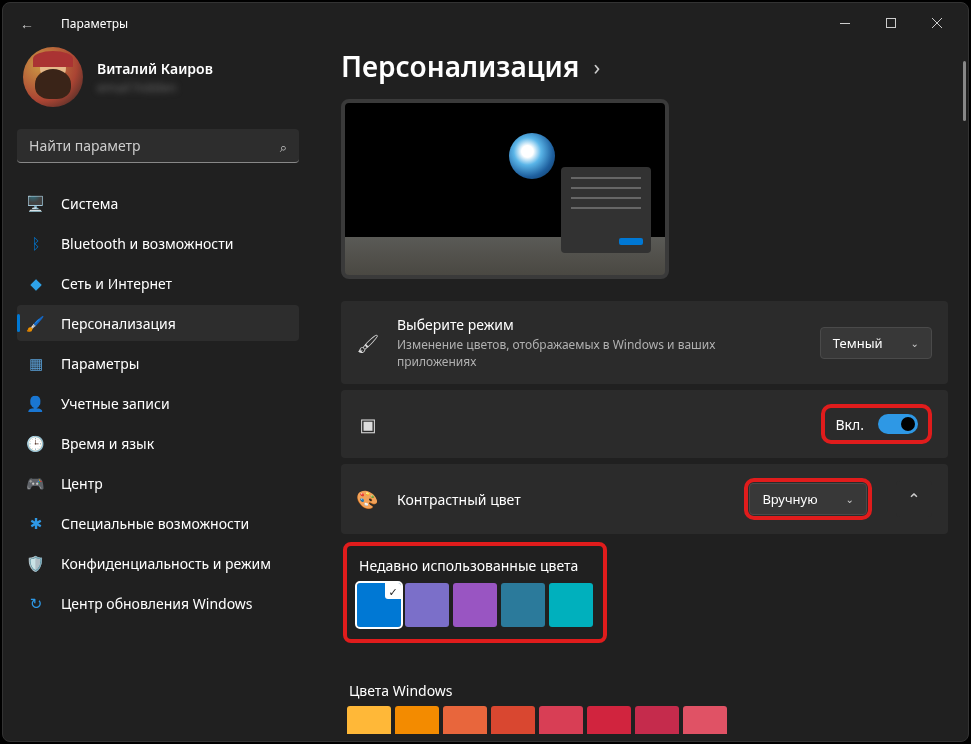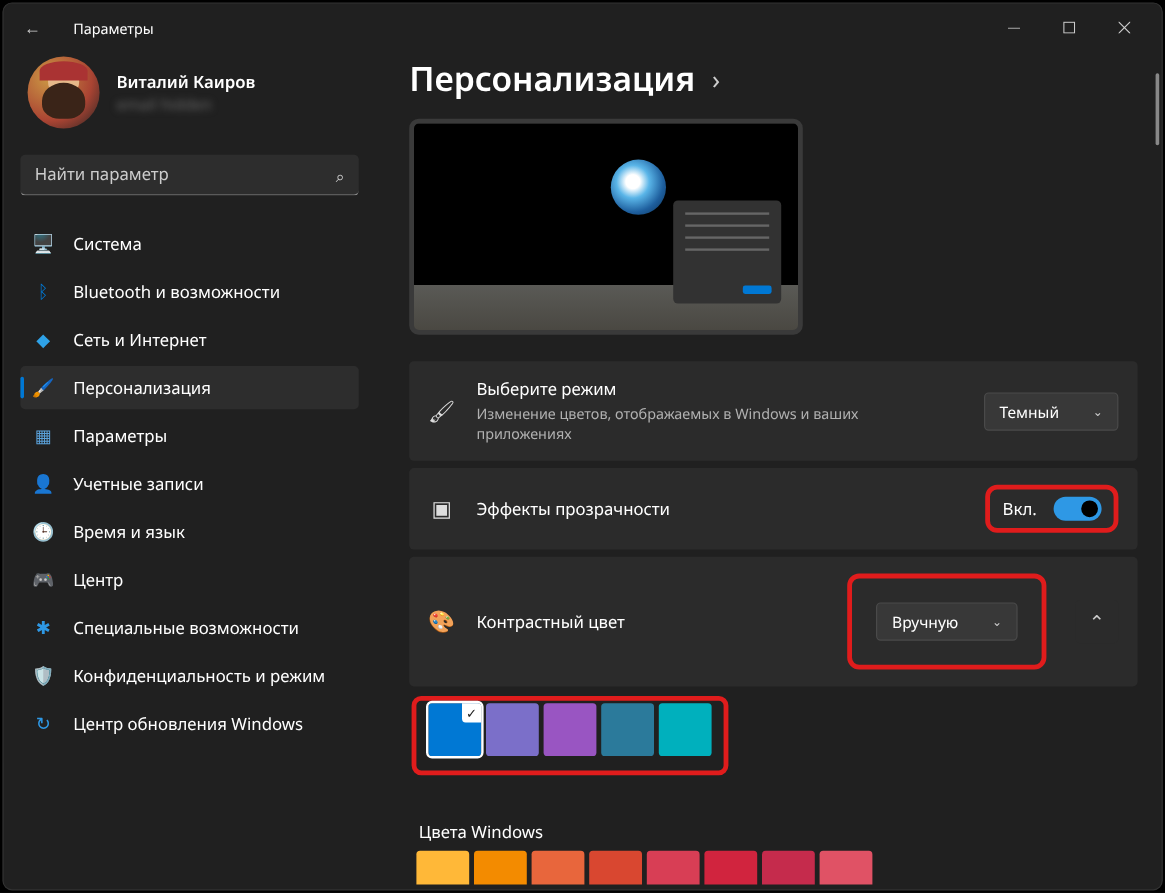--- a/index.html
+++ b/index.html
@@ -174,48 +174,48 @@
         </div>
         <div class="dropdown">
           <span>Темный</span>
           <span class="chev">⌄</span>
         </div>
       </div>
 
       <div class="setting-row">
         <div class="setting-icon">▣</div>
         <div class="setting-text">
-          <div class="setting-title">Эффекты прозрачности</div>
         </div>
         <div class="highlight-red toggle-wrap">
           <span class="toggle-label">Вкл.</span>
           <div class="toggle"></div>
         </div>
       </div>
 
       <div style="display:flex;align-items:center;gap:0;">
         <div class="setting-row" style="flex:1;margin-bottom:0;">
           <div class="setting-icon">🎨</div>
           <div class="setting-text">
             <div class="setting-title">Контрастный цвет</div>
           </div>
-          <div class="highlight-red" style="padding:20px;display:inline-block;">
+          <div class="highlight-red" style="padding:1px;display:inline-block;">
             <div class="dropdown">
               <span>Вручную</span>
               <span class="chev">⌄</span>
             </div>
           </div>
           <div class="expand-btn">
               <span>⌃</span>
             </div>
         </div>
       </div>
 
       <div class="accent-body">
         <div class="accent-hl">
+          <div class="section-label">Недавно использованные цвета</div>
           <div class="swatches" id="recent-swatches">
               <div class="swatch sel" style="background: rgb(0, 120, 212);"></div>
               <div class="swatch" style="background: rgb(123, 111, 201);"></div>
               <div class="swatch" style="background: rgb(153, 85, 194);"></div>
               <div class="swatch" style="background: rgb(43, 122, 155);"></div>
               <div class="swatch" style="background: rgb(0, 176, 189);"></div>
             </div>
         </div>
         <div class="section-label" style="margin-top:38px;">Цвета Windows</div>
         <div class="wincolors" id="win-swatches">

